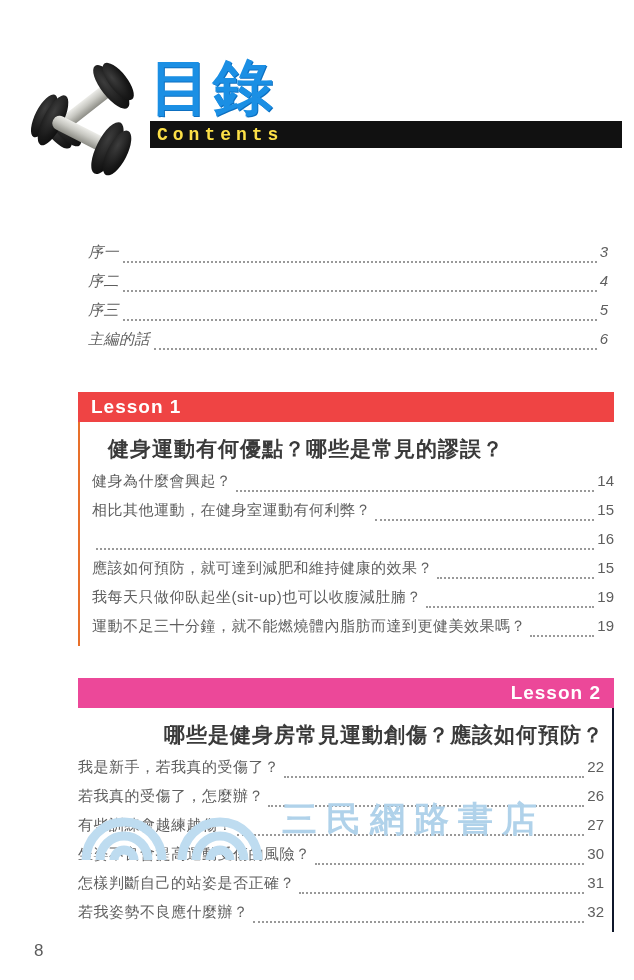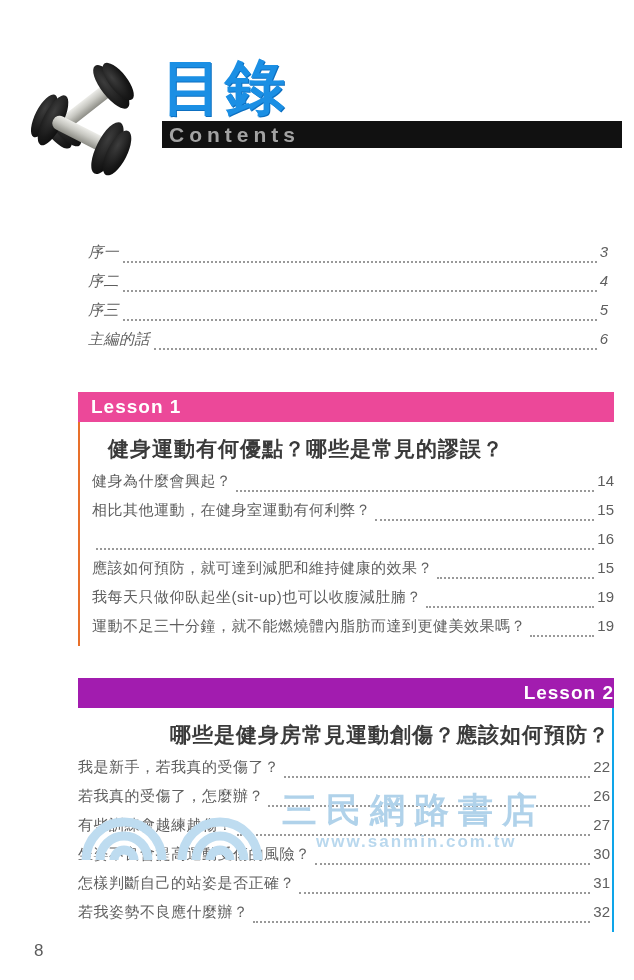--- a/index.html
+++ b/index.html
@@ -4,54 +4,54 @@
 <style>
   html,body { margin:0; padding:0; background:#ffffff; }
   body { font-family:"Liberation Sans", sans-serif; }
   .page {
     position:relative; width:634px; height:980px; margin:0 auto;
     background:#ffffff; overflow:hidden;
   }
 
   
   .brand-img { position:absolute; left:24px; top:48px; width:128px; height:128px; }
-  .header-block { position:absolute; left:150px; top:56px; right:12px;margin-left:12px; }
+  .header-block { position:absolute; left:150px; top:56px; right:12px; }
   .title-cjk {
     font-size:60px; line-height:64px; font-weight:800; letter-spacing:3px;
     color:#1b8fe4; font-family:"Liberation Sans", sans-serif;
     text-shadow:1px 1px 0 #0d6fc0;
   }
   .contents-bar {
     margin-top:1px; height:27px; background:#111111;
     display:flex; align-items:center; padding-left:7px;
   }
   .contents-text {
-    font-family:Liberation Sans, sans-serif; font-weight:bold; font-size:21px;
-    color:#a3a3a3; letter-spacing:5px;
+    font-family:Liberation Mono, monospace; font-weight:bold; font-size:18px;
+    color:#fde047; letter-spacing:5px;
   }
 
   
   .toc-row { display:flex; align-items:baseline; height:29px; font-size:15px; color:#5e5e5e; }
   .toc-label { white-space:nowrap; letter-spacing:0.5px; }
   .toc-leader { flex:1 1 auto; border-bottom:2px dotted #999999; align-self:flex-end; margin:0 3px 9px 4px; min-width:20px; }
   .toc-page { white-space:nowrap; }
 
   
   .front-matter { position:absolute; top:243px; left:88px; right:26px;font-style:italic; }
 
   
   .lesson { position:absolute; left:78px; right:20px; }
   .lesson-1 { top:392px; }
   .lesson-2 { top:678px; }
   .lesson-bar { height:30px; line-height:30px; color:#ffffff; font-weight:bold; font-size:19px; letter-spacing:1px; }
-  .lesson-1 .lesson-bar { background:#ec4899; padding-left:13px; text-align:left; }
-  .lesson-2 .lesson-bar { background:#a21caf; text-align:right; }
+  .lesson-1 .lesson-bar { background:#ef4444; padding-left:13px; text-align:left; }
+  .lesson-2 .lesson-bar { background:#ec4899; padding-right:13px; text-align:right; }
   .lesson-body { padding-top:9px; }
   .lesson-1 .lesson-body { border-left:2px solid #e8702a; padding-left:12px; }
-  .lesson-2 .lesson-body { border-right:2px solid #0ea5e9; padding-right:2px; }
+  .lesson-2 .lesson-body { border-right:2px solid #0f172a; padding-right:8px; }
   .lesson-title { font-size:21px; font-weight:600; color:#3a3a3a; letter-spacing:1px; margin:4px 0 9px 16px; }
   .lesson-2 .lesson-title { text-align:right; }
 
   
   .watermark {
     position:absolute; top:778px; left:78px; width:492px; height:82px;
     display:flex; align-items:center; pointer-events:none; z-index:5;
   }
   .wm-arcs { width:190px; height:82px; flex:0 0 auto; }
   .wm-textcol { display:flex; flex-direction:column; margin-left:14px; }
@@ -226,19 +226,18 @@
         <path d="M36 82 A10 10 0 0 1 56 82"></path>
       </g>
       <g fill="none" stroke="#bedcf0" stroke-width="9">
         <path d="M104 82 A38 38 0 0 1 180 82"></path>
         <path d="M118 82 A24 24 0 0 1 166 82"></path>
         <path d="M132 82 A10 10 0 0 1 152 82"></path>
       </g>
     </svg>
     <div class="wm-textcol">
       <span class="wm-name">三民網路書店</span>
-      <span class="wm-url">www.sanmin.com.tw</span>
     </div>
   </div>
 
   <div class="folio">8</div>
 
 </div>
 
 </body></html>

